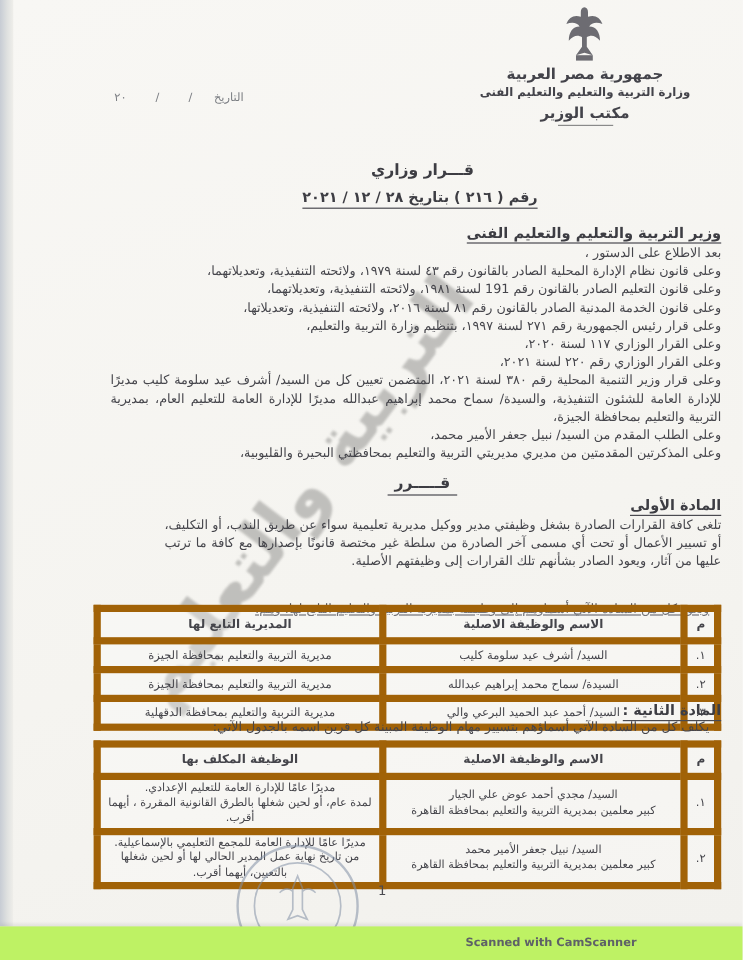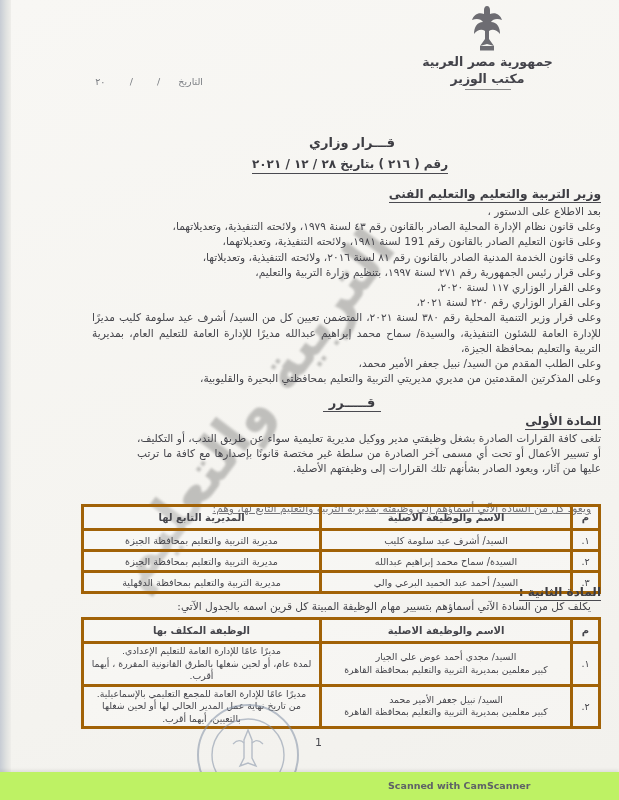--- a/index.html
+++ b/index.html
@@ -51,21 +51,21 @@
     font-size:10.6px;color:#45454b;line-height:15.2px;text-align:justify;margin-left:45px;}
   .intro-line{position:absolute;right:28px;left:60px;direction:rtl;
     font-size:10.6px;color:#45454b;text-align:right;}
   .i1{top:502px;text-decoration:underline;}
   .i2{top:600px;}
 
   table.t{position:absolute;right:18px;width:517px;border-collapse:collapse;direction:rtl;
     table-layout:fixed;font-size:9.6px;color:#45454b;background:rgba(255,255,255,0.25);}
   table.t1{top:504px;}
   table.t2{top:617px;}
-  table.t th,table.t td{border:3px solid #a16207;text-align:center;vertical-align:middle;
+  table.t th,table.t td{border:6px solid #a16207;text-align:center;vertical-align:middle;
     padding:1px 3px;overflow:hidden;}
   table.t th{font-weight:bold;height:19px;font-size:10px;}
   table.t1 td{height:16px;}
   table.t2 td{height:29px;}
   .col-num{width:28px;}
   .col-name{width:251px;}
   .col-third{width:238px;}
   .cell2{line-height:12.5px;font-size:9.3px;}
 
   .stamp{position:absolute;left:193px;top:700px;width:110px;height:110px;opacity:.55;}
@@ -88,20 +88,21 @@
 
   <div class="emblem">
     <svg width="42" height="50" viewBox="0 0 40 50">
       <path d="M20 3 C18 3 17 5 17 7 L17 11 C12 9 7 11 5 17 C10 15 14 16 16 19 C10 19 7 24 7 31 C11 26 15 26 18 28 L18 36 L13 43 L20 41 L27 43 L22 36 L22 28 C25 26 29 26 33 31 C33 24 30 19 24 19 C26 16 30 15 35 17 C33 11 28 9 23 11 L23 7 C23 5 22 3 20 3 Z" fill="#55555c"></path>
       <rect x="13" y="43" width="14" height="4.5" fill="#55555c"></rect>
     </svg>
   </div>
 
   <div class="letterhead">
     <div class="lh1">جمهورية مصر العربية</div>
+    <div class="lh2">وزارة التربية والتعليم والتعليم الفنى</div>
     <div class="lh3">مكتب الوزير</div>
     <div class="lh-rule"></div>
   </div>
 
   <div class="dateline"><span>التاريخ</span><span>      /        /        ٢٠</span></div>
 
   <div class="title1">قـــرار وزاري</div>
   <div class="title2"><span>رقم ( ٢١٦ ) بتاريخ ٢٨ / ١٢ / ٢٠٢١</span></div>
 
   <div class="preamble-heading">وزير التربية والتعليم والتعليم الفنى</div>

